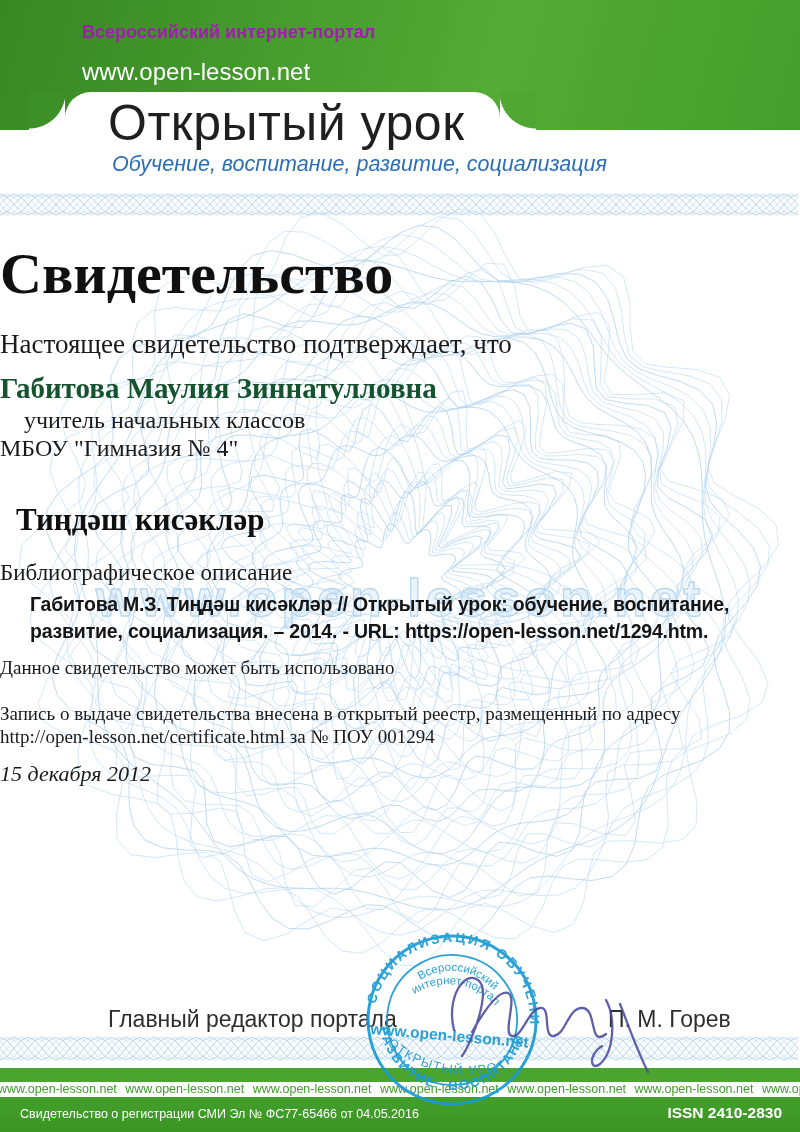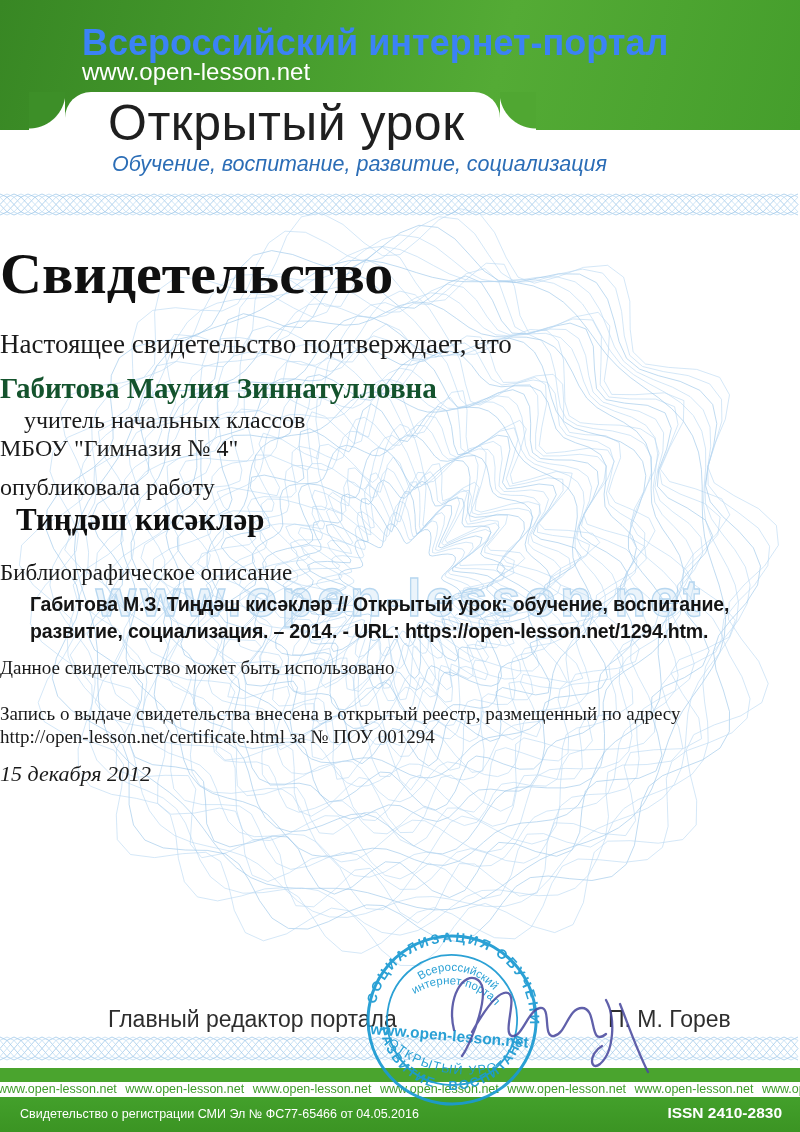--- a/index.html
+++ b/index.html
@@ -23,21 +23,21 @@
   .header-bg {
     position:absolute; left:0; top:0; width:800px; height:130px; z-index:2;
     background:linear-gradient(105deg,#388724 0%, #469c2d 35%, #54ab35 62%, #459e2c 100%);
   }
   .tab { position:absolute; left:65px; top:92px; width:435px; height:40px; z-index:3;
          background:#fff; border-radius:26px 26px 0 0; }
   .fillet-left  { position:absolute; left:29px;  top:92px; width:36px; height:38px; z-index:3;
     background:radial-gradient(circle 38px at 0 0,   #3d8f28 0 36px, #ffffff 37px); }
   .fillet-right { position:absolute; left:500px; top:92px; width:36px; height:38px; z-index:3;
     background:radial-gradient(circle 38px at 100% 0, #50a732 0 36px, #ffffff 37px); }
-  .brand { position:absolute; left:82px; top:22px; z-index:4; color:#3b82f6; font-size:36px; font-weight:700; }
+  .brand { position:absolute; left:82px; top:22px; z-index:4; color:#a21caf; font-size:18px; font-weight:700; }
   .site  { position:absolute; left:82px; top:58px; z-index:4; color:#fff; font-size:24px; }
   .tab-title { position:absolute; left:108px; top:94px; z-index:4; color:#1f1f1f; font-size:50px; letter-spacing:0.5px; }
   .tagline   { position:absolute; left:112px; top:152px; z-index:4; color:#2b6db6; font-size:21.5px; font-style:italic; }
   
   .line { position:absolute; left:0; width:800px; text-align:left; z-index:3;
           color:#1a1a1a; font-family:"Liberation Serif","DejaVu Serif",serif; }
   #title     { top:240px; font-size:58px; font-weight:700; color:#101010; }
   #intro     { top:329px; font-size:27px; }
   #name      { top:372px; font-size:29px; font-weight:700; color:#14532d; }
   #position  { top:407px; font-size:24px;margin-left:24px; }
@@ -146,21 +146,20 @@
   <div class="brand">Всероссийский интернет-портал</div>
   <div class="site">www.open-lesson.net</div>
   <div class="tab-title">Открытый урок</div>
   <div class="tagline">Обучение, воспитание, развитие, социализация</div>
 
   <div class="line" id="title">Свидетельство</div>
   <div class="line" id="intro">Настоящее свидетельство подтверждает, что</div>
   <div class="line" id="name">Габитова Маулия Зиннатулловна</div>
   <div class="line" id="position">учитель начальных классов</div>
   <div class="line" id="school">МБОУ "Гимназия № 4"</div>
-  <div class="line" id="action">опубликовала работу</div>
   <div class="line" id="work">Тиңдәш кисәкләр</div>
   <div class="line" id="bib-label">Библиографическое описание</div>
   <div class="line" id="bib">Габитова М.З. Тиңдәш кисәкләр // Открытый урок: обучение, воспитание, развитие, социализация. – 2014. - URL: https://open-lesson.net/1294.htm.</div>
   <div class="line" id="usage1">Данное свидетельство может быть использовано</div>
   <div class="line" id="reg1">Запись о выдаче свидетельства внесена в открытый реестр, размещенный по адресу</div>
   <div class="line" id="reg2">http://open-lesson.net/certificate.html за № ПОУ 001294</div>
   <div class="line" id="date">15 декабря 2012</div>
 
   <div class="editor-label">Главный редактор портала</div>
   <div class="editor-name">П. М. Горев</div>

